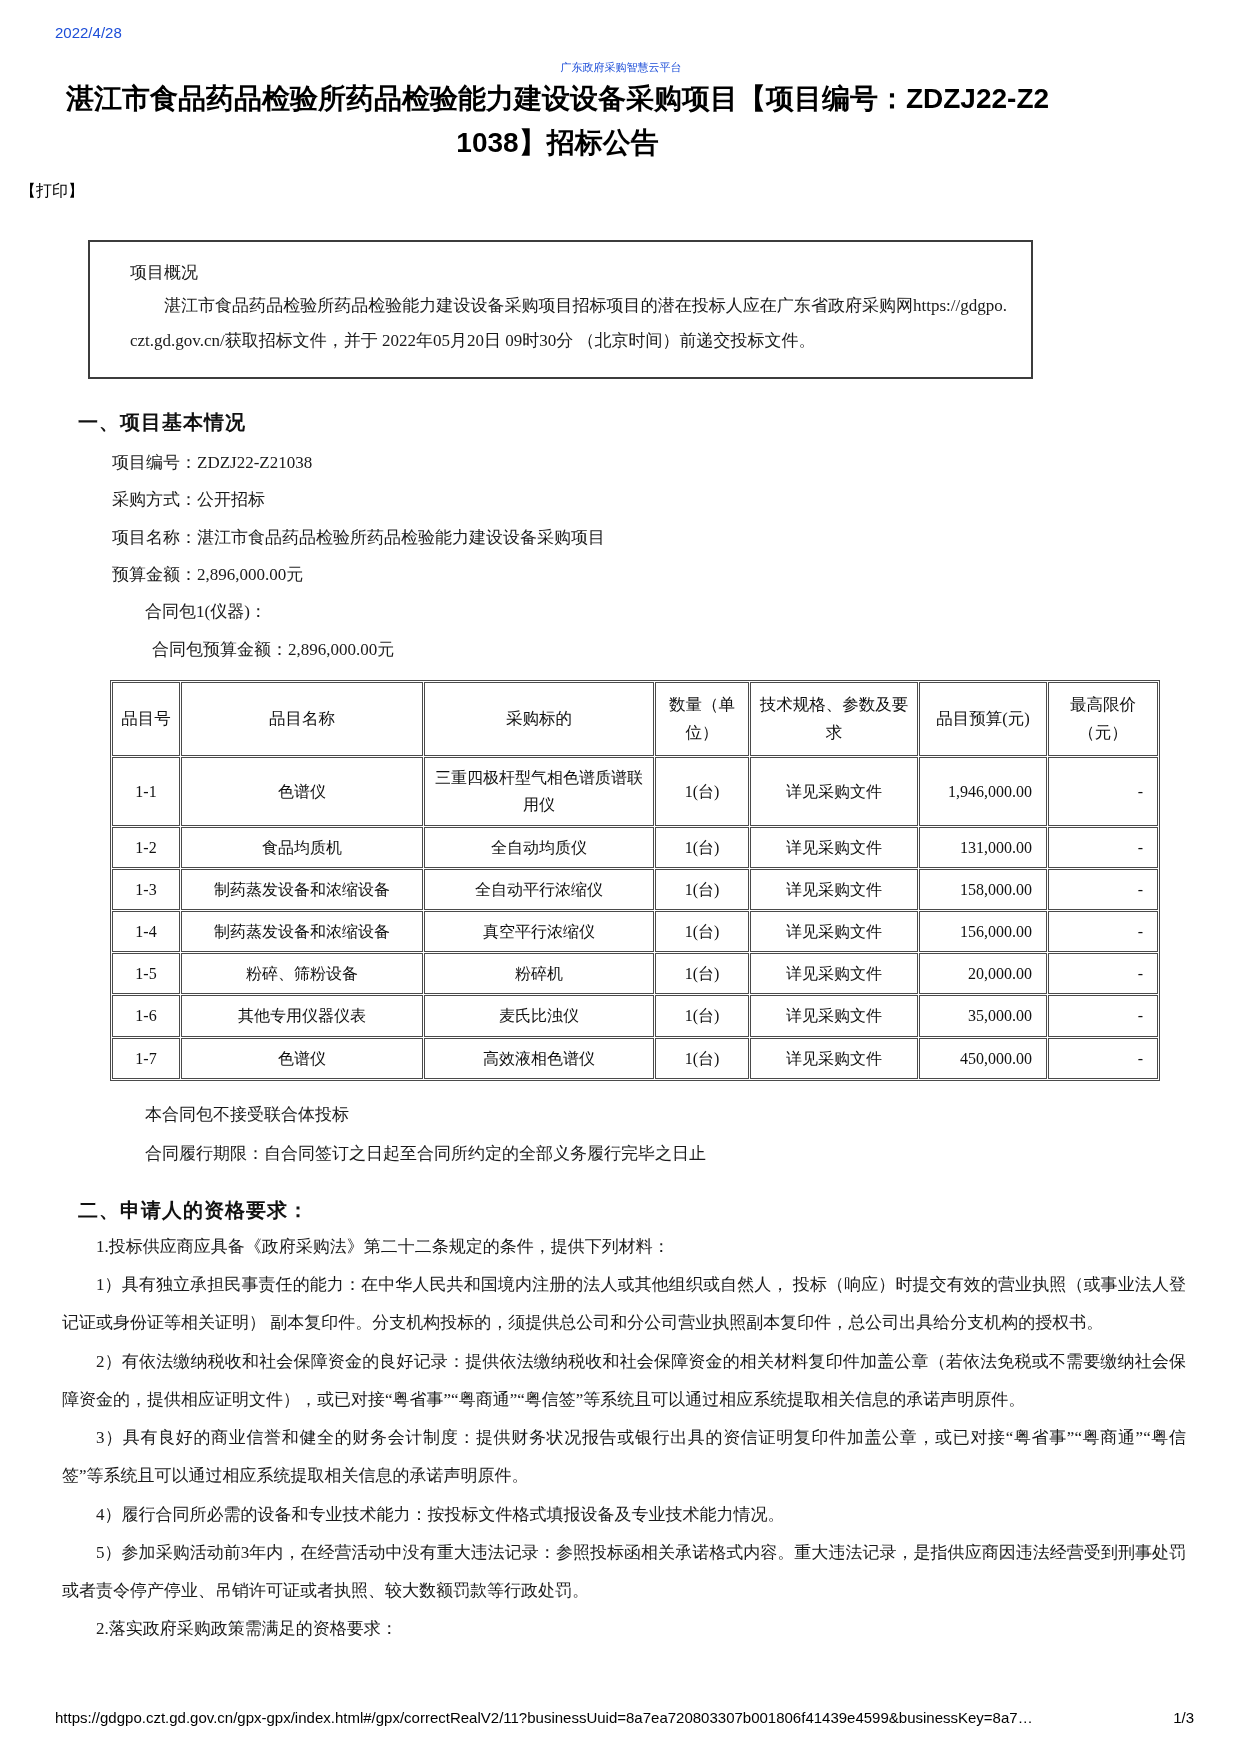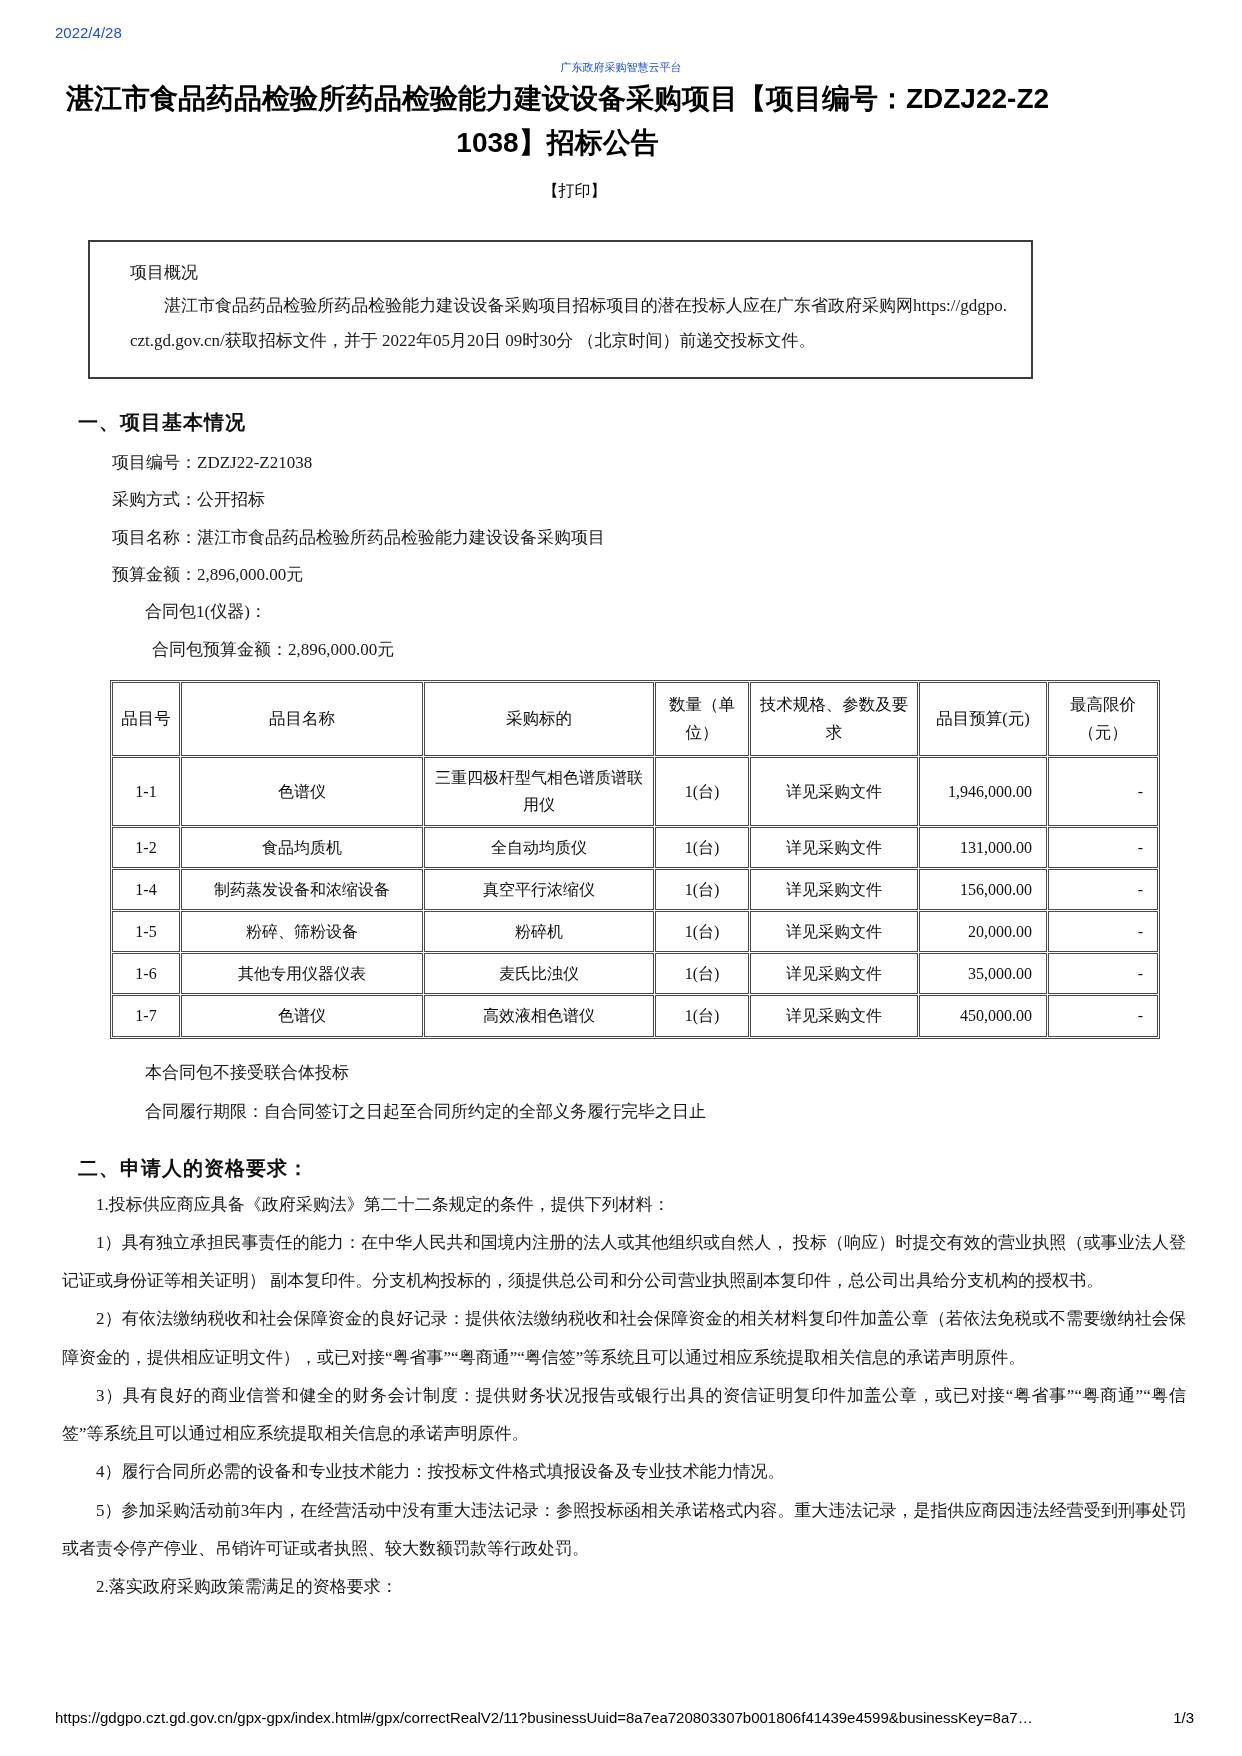--- a/index.html
+++ b/index.html
@@ -17,21 +17,21 @@
   .print-header .site-title {
     position: absolute; left: 0; right: 0; top: 24px; text-align: center;
     font-family: "Liberation Serif", "DejaVu Serif", serif; font-size: 11px; margin-top: 36px;
   }
   .doc-title {
     margin: 36px 0 0 60px; width: 995px; text-align: center;
     font-family: "Liberation Sans", "DejaVu Sans", sans-serif;
     font-weight: 700; font-size: 28px; line-height: 1.58; color: #000;
     word-break: break-all;
   }
-  .print-row { margin: 16px 93px 0 0; text-align: center; }
+  .print-row { margin: 16px 93px 0 0; text-align: left; padding-left: 20px; }
   .print-btn {
     display: inline-block; font-size: 16px; color: #000; cursor: pointer;
     text-decoration: none; background: none; border: none;
     font-family: "Liberation Serif", "DejaVu Serif", serif;
   }
   .overview-box {
     margin: 38px 0 0 88px; width: 945px;
     border: 2px solid #3c3c3c; padding: 16px 24px 18px 40px;
     font-size: 17px;
   }
@@ -144,20 +144,29 @@
       <tr>
       <td>1-2</td>
       <td>食品均质机</td>
       <td>全自动均质仪</td>
       <td>1(台)</td>
       <td>详见采购文件</td>
       <td>131,000.00</td>
       <td>-</td>
     </tr>
       <tr>
+      <td>1-3</td>
+      <td>制药蒸发设备和浓缩设备</td>
+      <td>全自动平行浓缩仪</td>
+      <td>1(台)</td>
+      <td>详见采购文件</td>
+      <td>158,000.00</td>
+      <td>-</td>
+    </tr>
+      <tr>
       <td>1-4</td>
       <td>制药蒸发设备和浓缩设备</td>
       <td>真空平行浓缩仪</td>
       <td>1(台)</td>
       <td>详见采购文件</td>
       <td>156,000.00</td>
       <td>-</td>
     </tr>
       <tr>
       <td>1-5</td>

